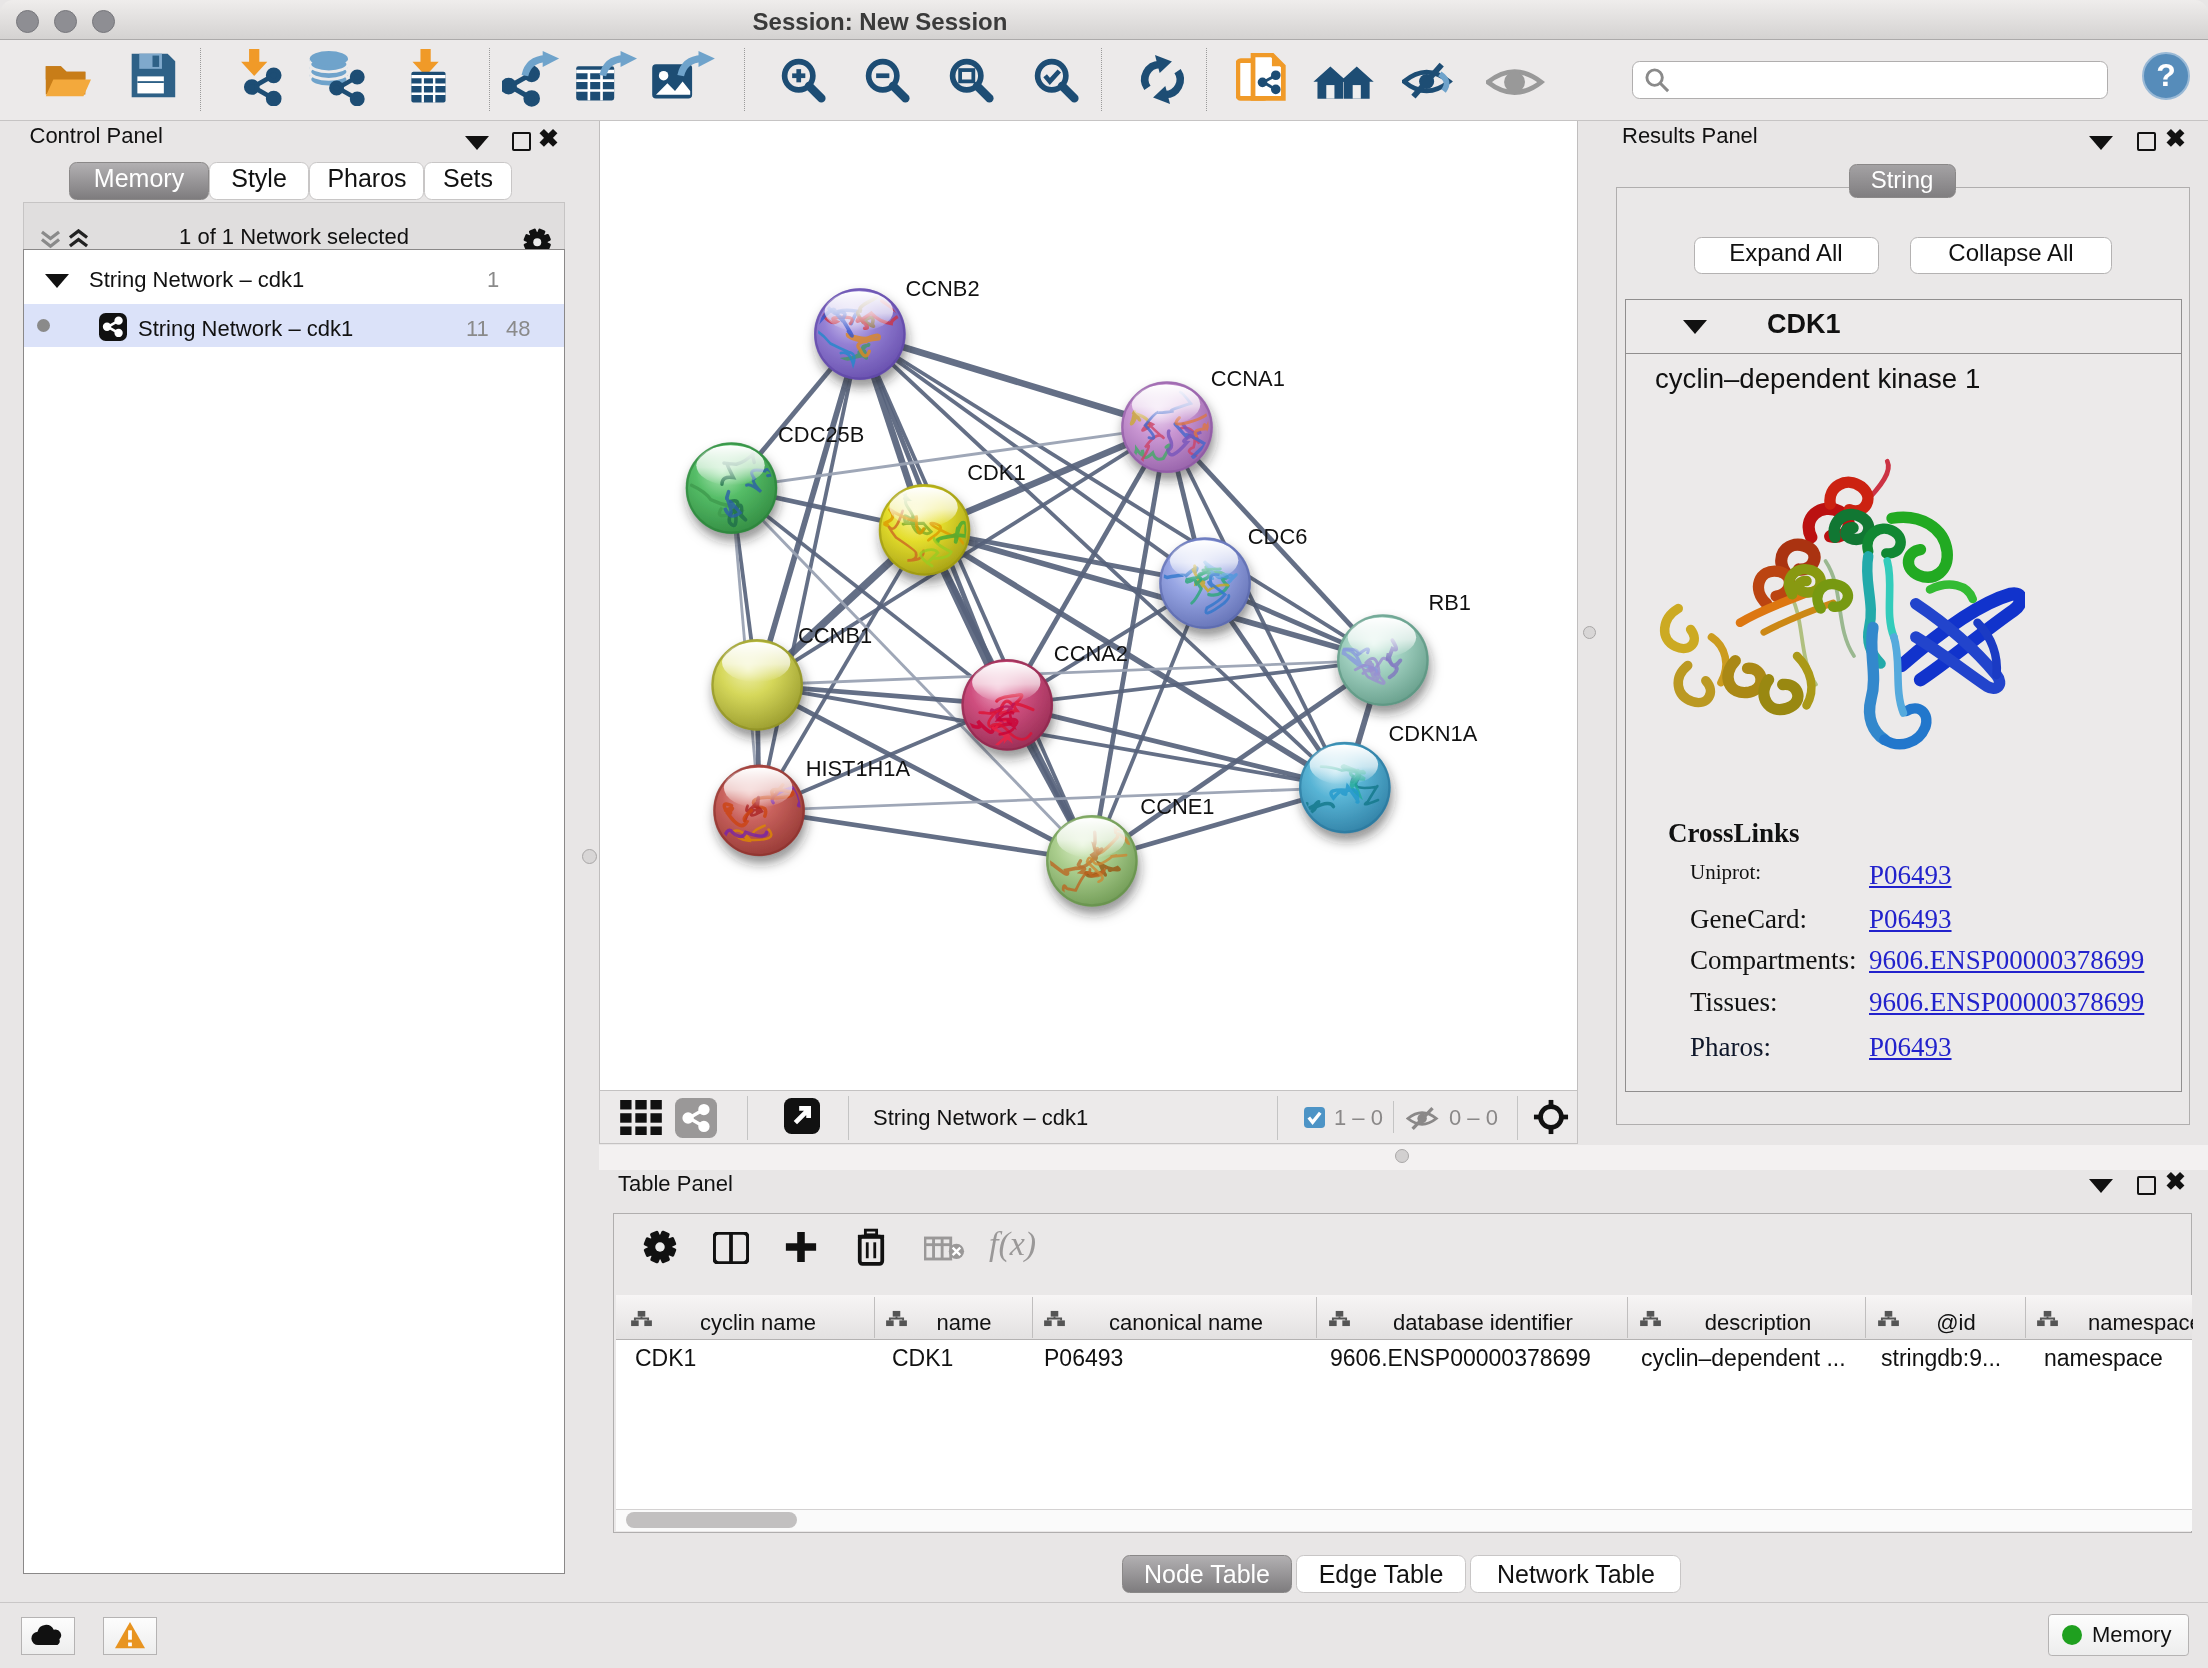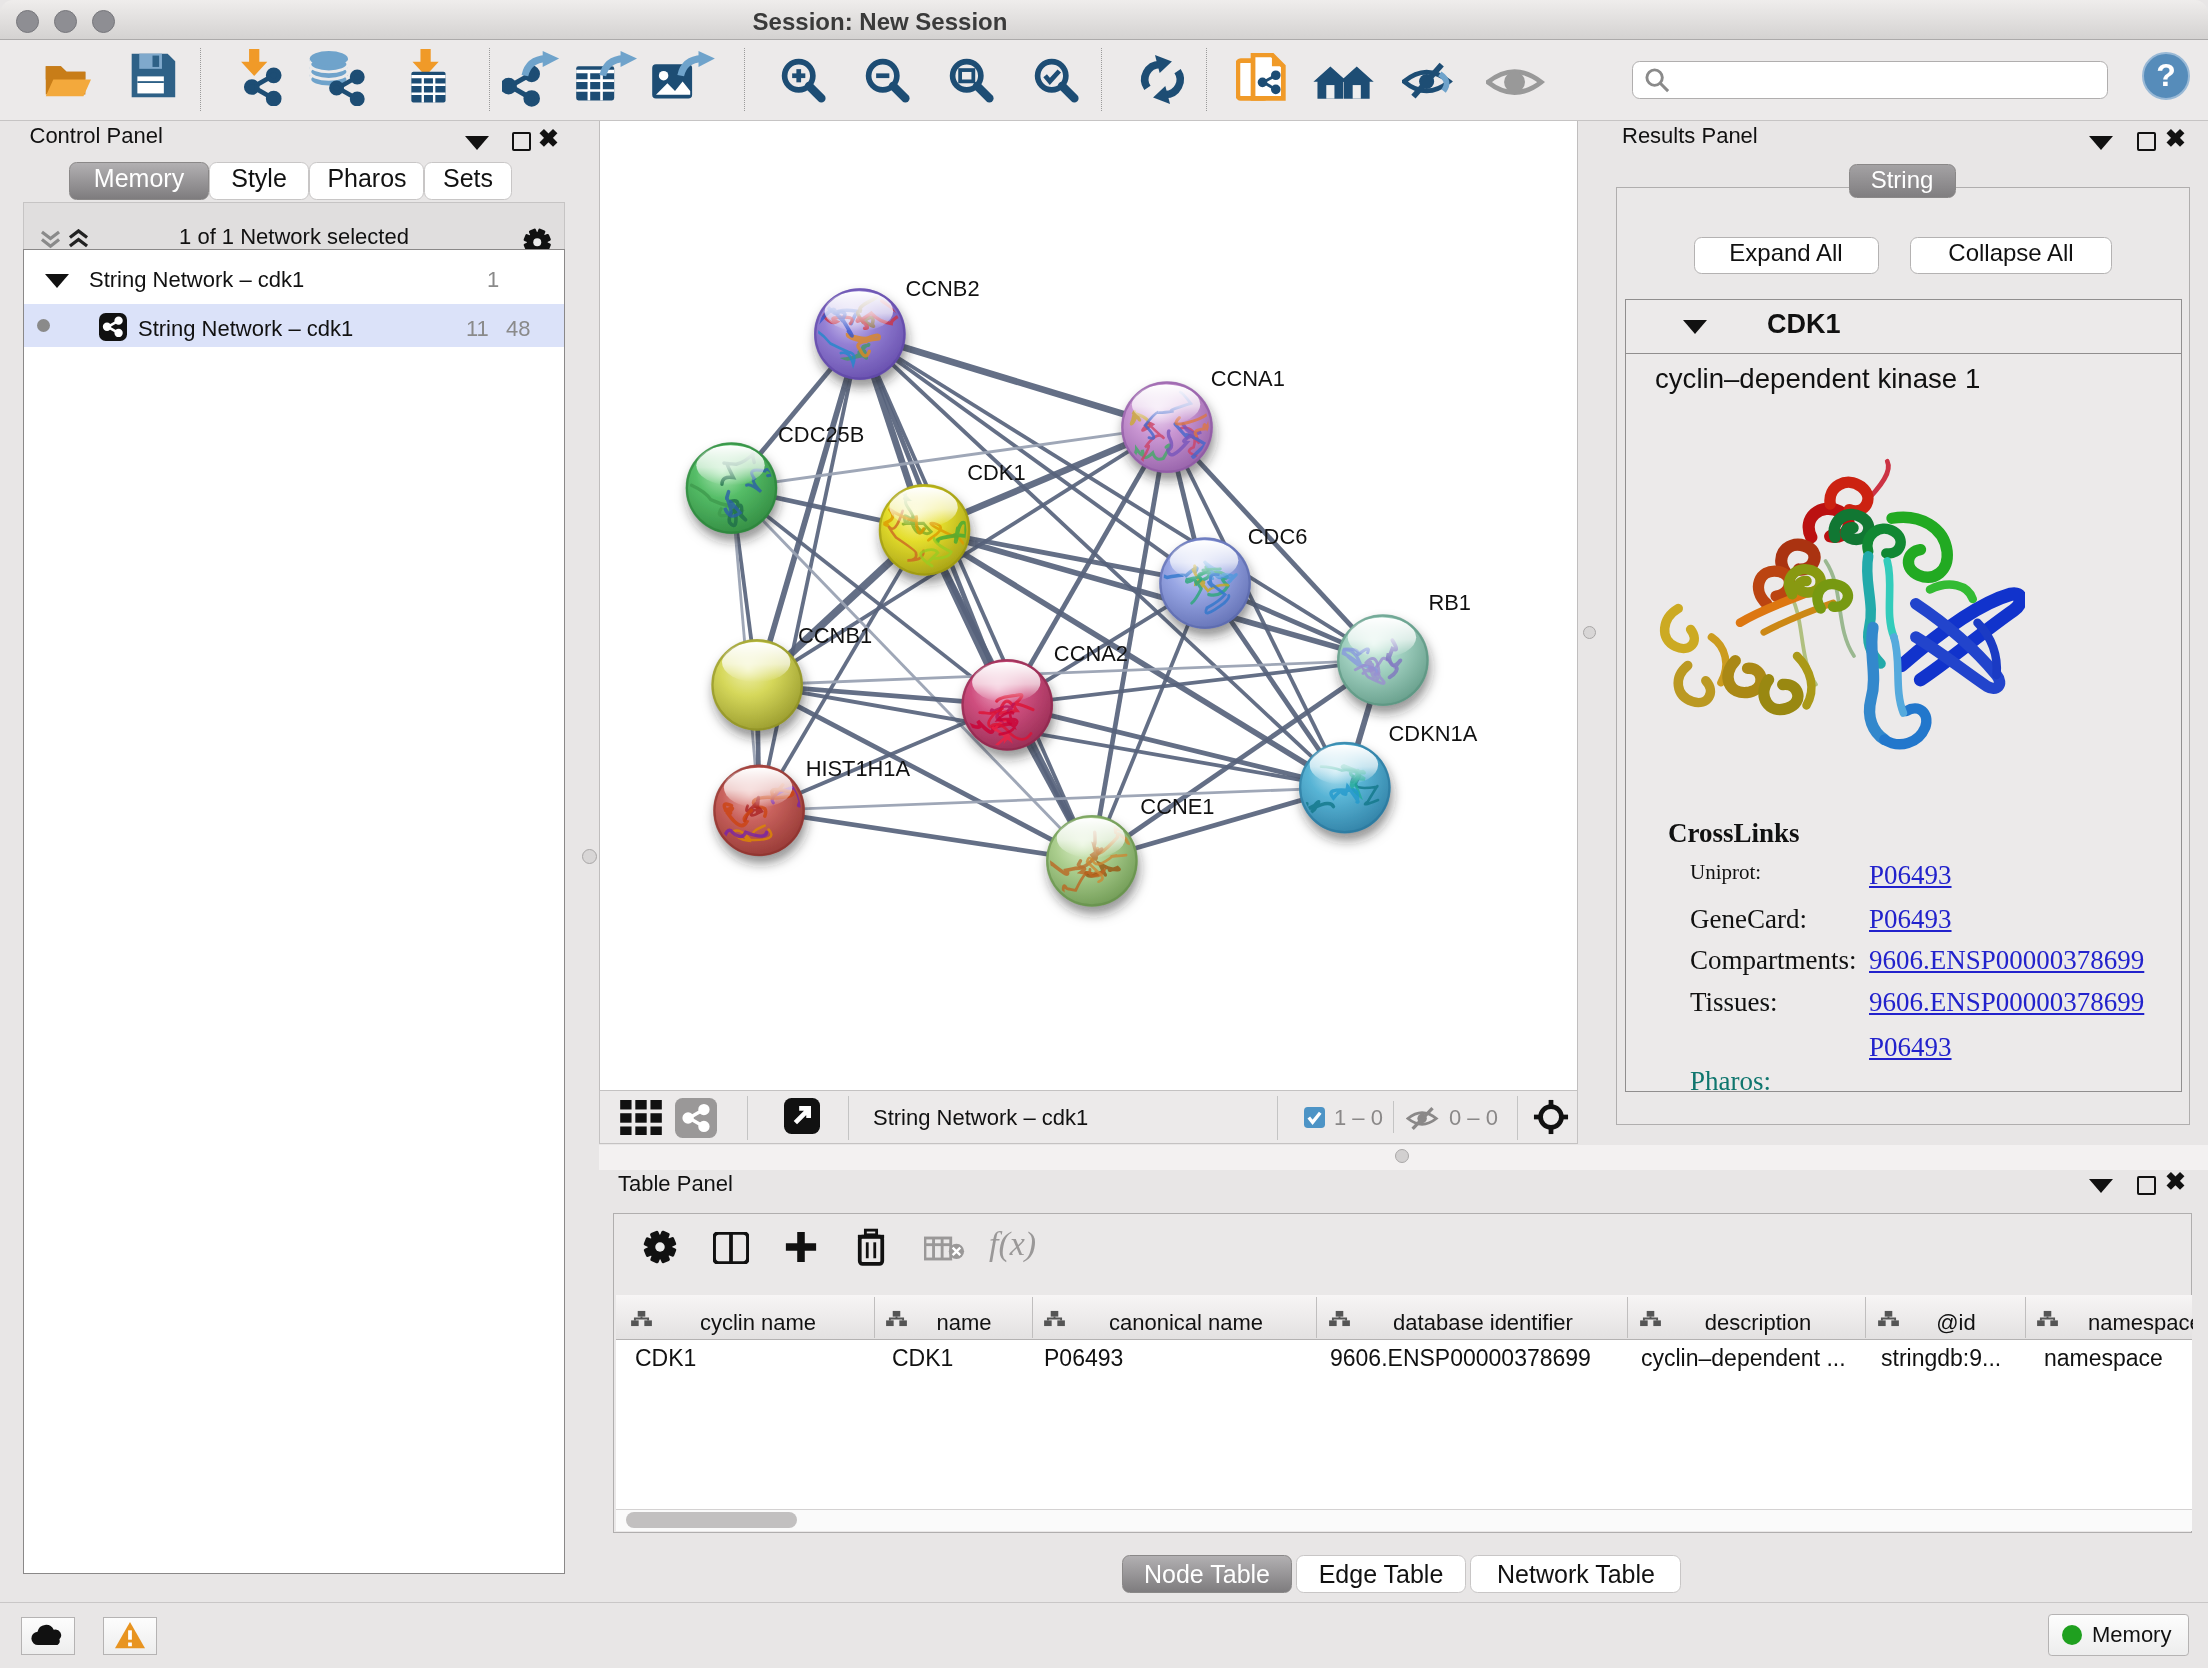--- a/index.html
+++ b/index.html
@@ -583,21 +583,21 @@
     </svg></div>
 <div style="position:absolute;left:1668px;top:820px;font-family:'Liberation Serif',serif;font-size:27px;font-weight:700;color:#111;line-height:1;white-space:nowrap;">CrossLinks</div>
 <div style="position:absolute;left:1690px;top:862px;font-family:Liberation Serif, serif;font-size:21px;font-weight:400;color:#111;line-height:1;white-space:nowrap;">Uniprot:</div>
 <div style="position:absolute;left:1869px;top:862px;font-family:'Liberation Serif',serif;font-size:27px;font-weight:400;color:#2222cc;line-height:1;white-space:nowrap;text-decoration:underline;">P06493</div>
 <div style="position:absolute;left:1690px;top:906px;font-family:'Liberation Serif',serif;font-size:27px;font-weight:400;color:#111;line-height:1;white-space:nowrap;">GeneCard:</div>
 <div style="position:absolute;left:1869px;top:906px;font-family:'Liberation Serif',serif;font-size:27px;font-weight:400;color:#2222cc;line-height:1;white-space:nowrap;text-decoration:underline;">P06493</div>
 <div style="position:absolute;left:1690px;top:947px;font-family:'Liberation Serif',serif;font-size:27px;font-weight:400;color:#111;line-height:1;white-space:nowrap;">Compartments:</div>
 <div style="position:absolute;left:1869px;top:947px;font-family:'Liberation Serif',serif;font-size:27px;font-weight:400;color:#2222cc;line-height:1;white-space:nowrap;text-decoration:underline;">9606.ENSP00000378699</div>
 <div style="position:absolute;left:1690px;top:989px;font-family:'Liberation Serif',serif;font-size:27px;font-weight:400;color:#111;line-height:1;white-space:nowrap;text-align:center;">Tissues:</div>
 <div style="position:absolute;left:1869px;top:989px;font-family:'Liberation Serif',serif;font-size:27px;font-weight:400;color:#2222cc;line-height:1;white-space:nowrap;text-decoration:underline;">9606.ENSP00000378699</div>
-<div style="position:absolute;left:1690px;top:1034px;font-family:'Liberation Serif',serif;font-size:27px;font-weight:400;color:#0f766e;line-height:1;white-space:nowrap;margin-top:34px;">Pharos:</div>
+<div style="position:absolute;left:1690px;top:1034px;font-family:'Liberation Serif',serif;font-size:27px;font-weight:400;color:#0f172a;line-height:1;white-space:nowrap;">Pharos:</div>
 <div style="position:absolute;left:1869px;top:1034px;font-family:'Liberation Serif',serif;font-size:27px;font-weight:400;color:#2222cc;line-height:1;white-space:nowrap;text-decoration:underline;">P06493</div>
 <div style="position:absolute;left:618px;top:1173px;font-family:&quot;Liberation Sans&quot;,sans-serif;font-size:22px;font-weight:400;color:#111;line-height:1;white-space:nowrap;">Table Panel</div>
 <div style="position:absolute;left:2089px;top:1179px;width:0;height:0;border-left:12.4px solid transparent;border-right:12.4px solid transparent;border-top:14.3px solid #111;"></div>
 <div style="position:absolute;left:2137px;top:1176px;width:19px;height:19px;border:2.9px solid #111;border-radius:1.9px;"></div>
 <div style="position:absolute;left:2165px;top:1169px;font-family:&quot;Liberation Sans&quot;,sans-serif;font-size:25px;font-weight:700;color:#111;line-height:1;white-space:nowrap;">✖</div>
 <div style="position:absolute;left:613px;top:1213px;width:1579px;height:320px;background:#eae8e8;border:1px solid #b0aeae;"></div>
 <div style="position:absolute;left:643px;top:1230px;width:34px;height:34px;"><svg width="34" height="34" viewBox="0 0 36 36" style="">
       <rect x="13.32" y="0.72" width="9.36" height="9.36" rx="1.8" fill="#111" transform="rotate(22 18.0 18.0)"></rect>
       <rect x="13.32" y="0.72" width="9.36" height="9.36" rx="1.8" fill="#111" transform="rotate(67 18.0 18.0)"></rect>
       <rect x="13.32" y="0.72" width="9.36" height="9.36" rx="1.8" fill="#111" transform="rotate(112 18.0 18.0)"></rect>

